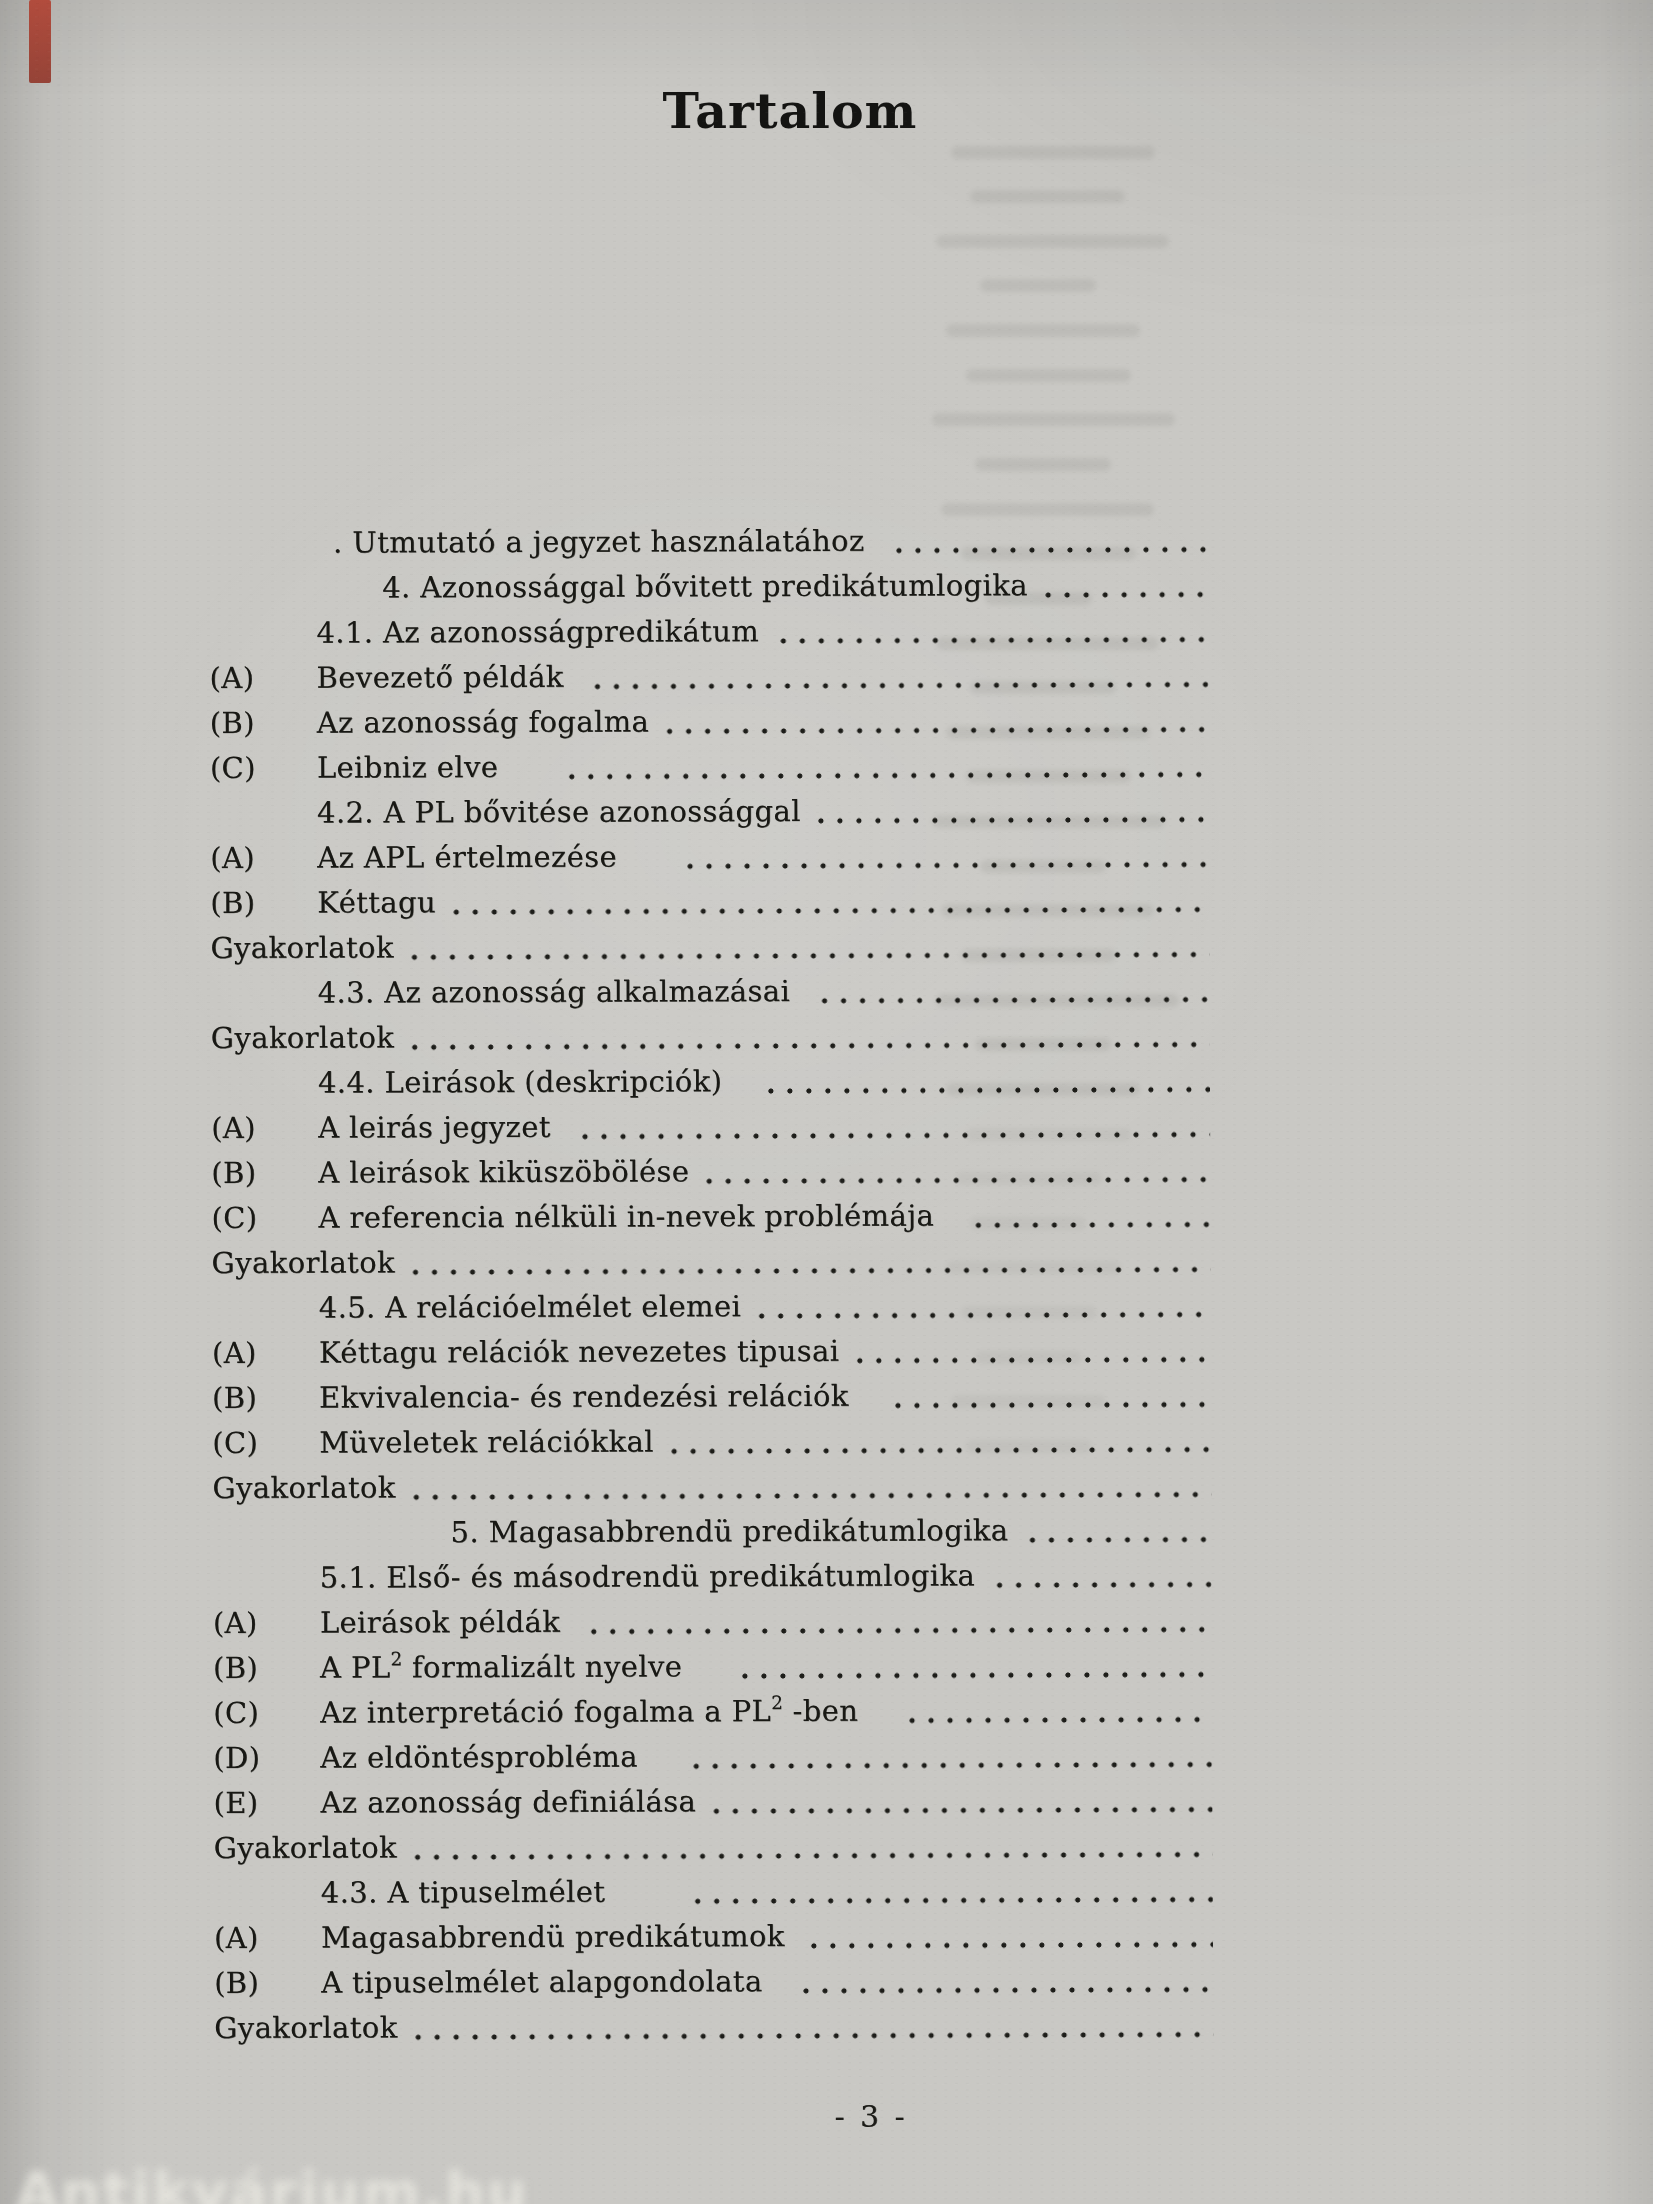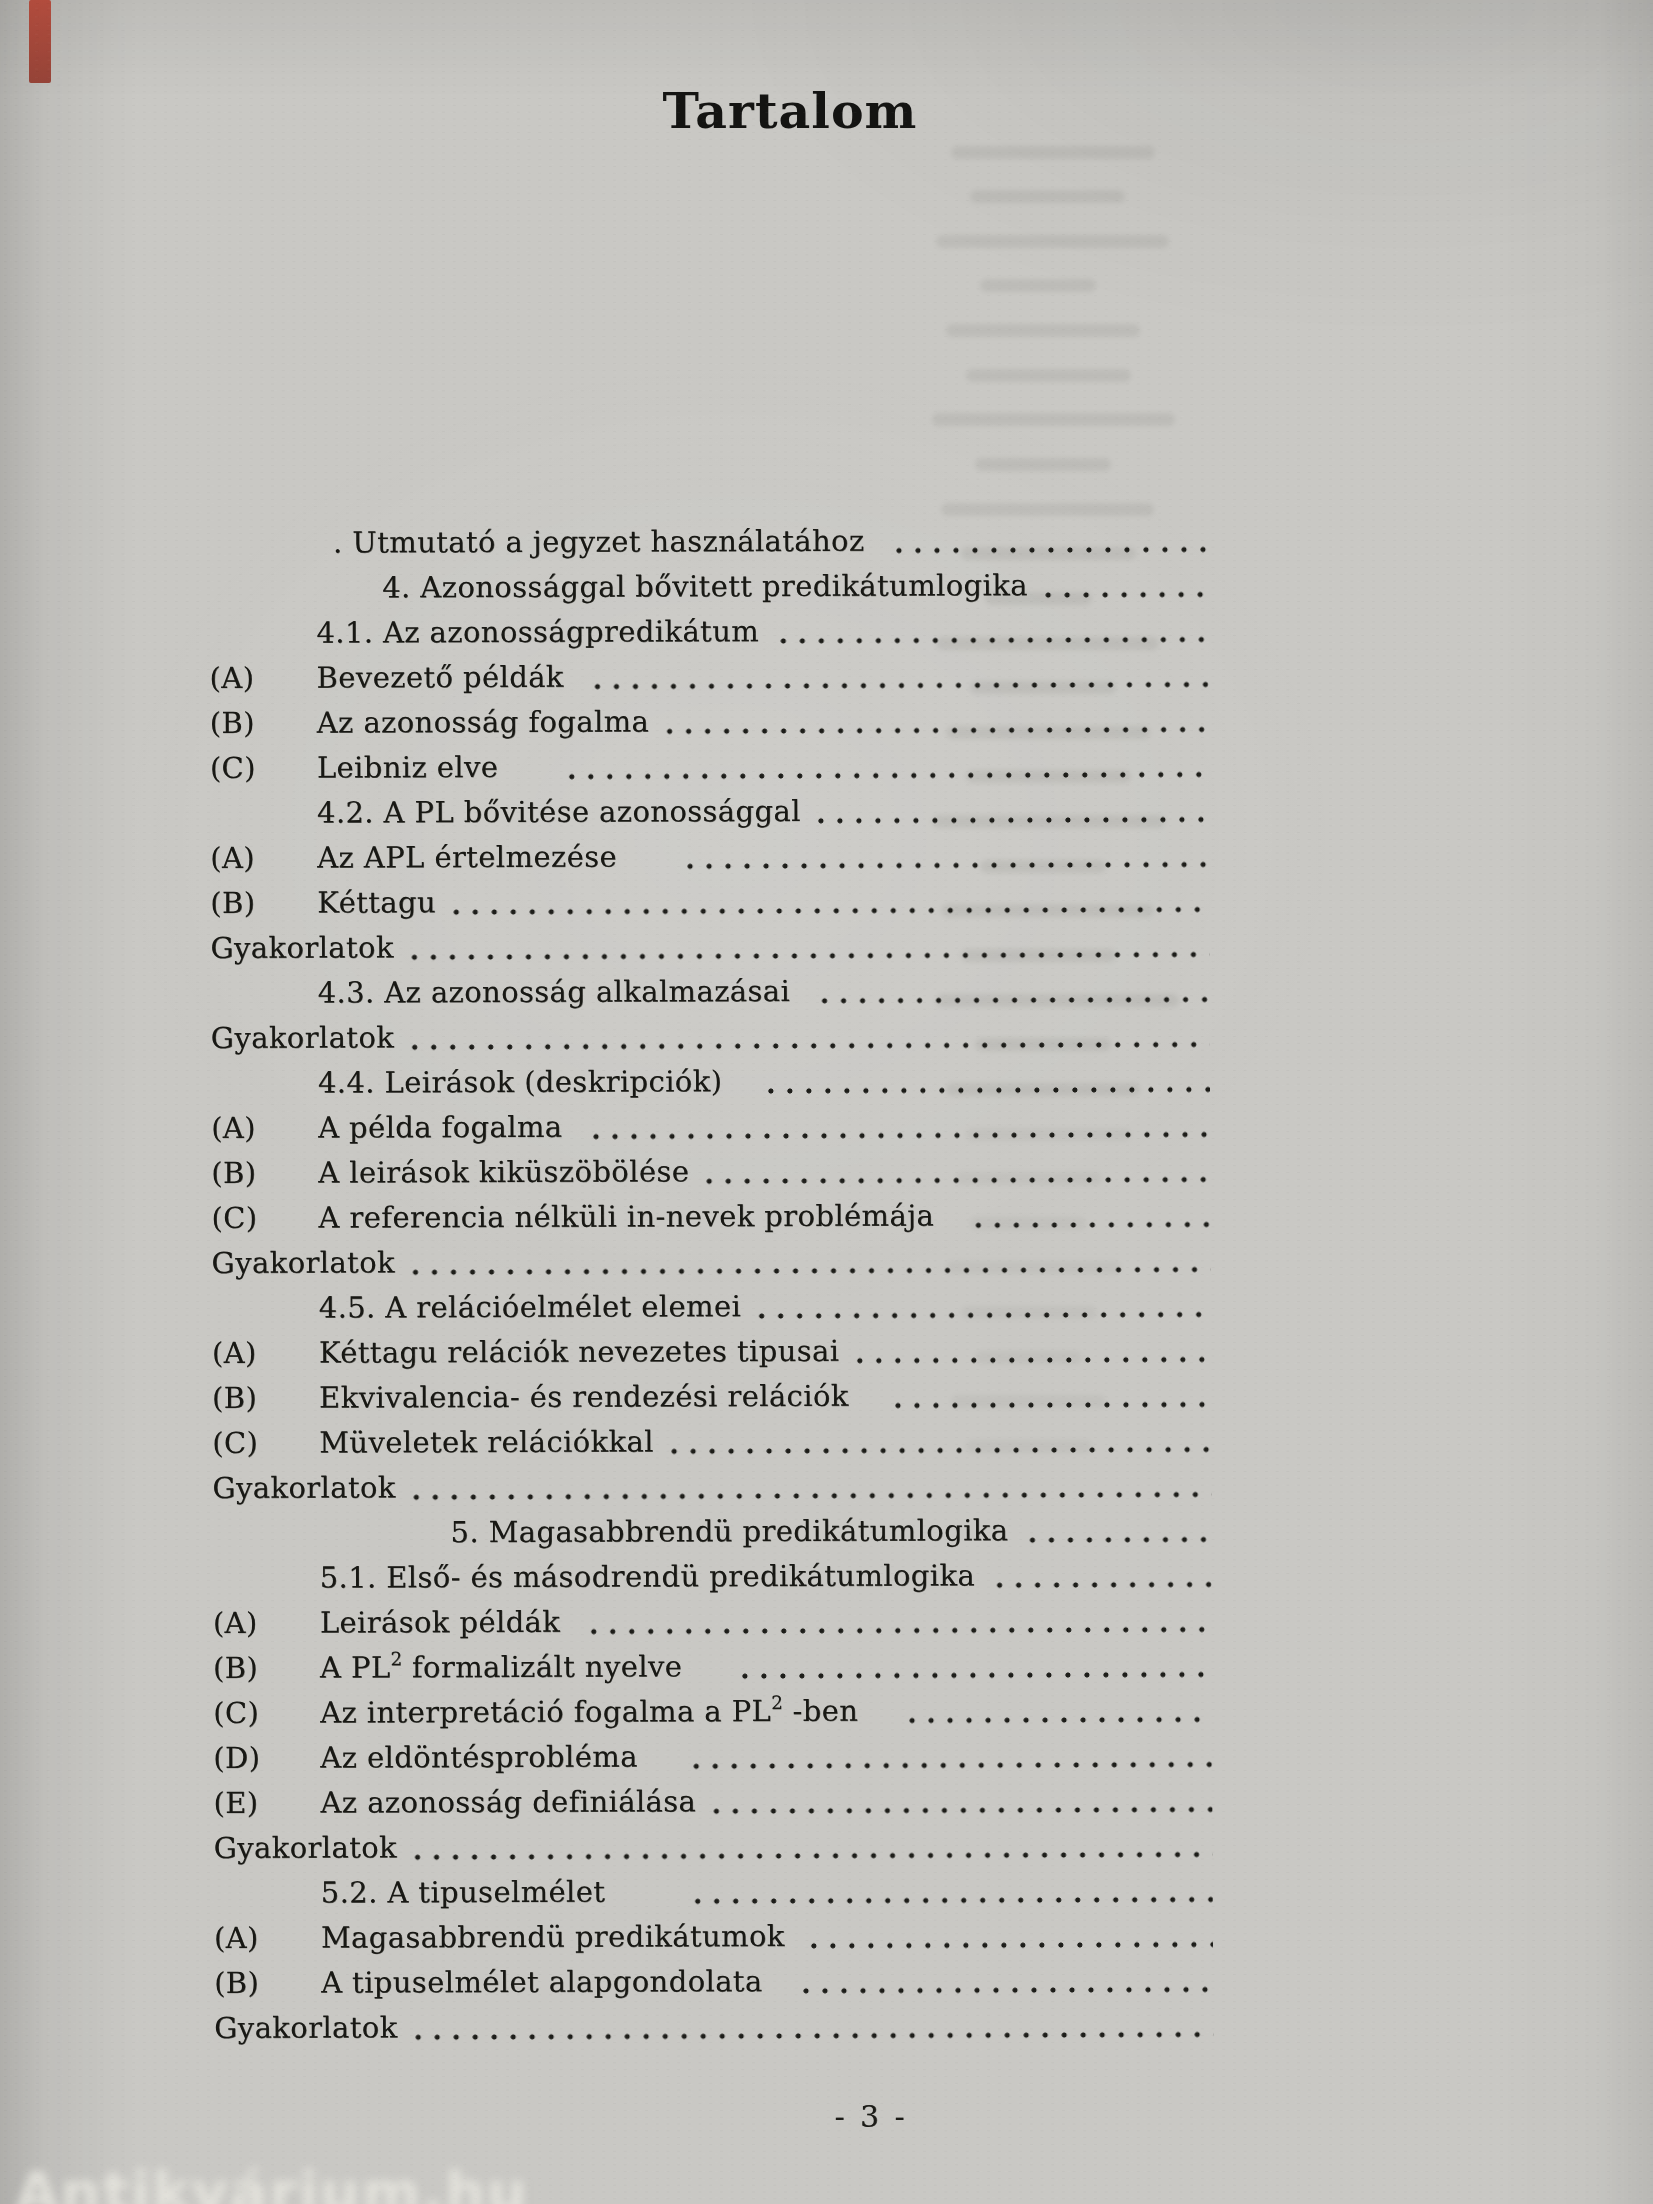--- a/index.html
+++ b/index.html
@@ -120,38 +120,38 @@
       <div class="row item"><span class="lbl">(A)</span><span class="txt">Bevezető példák</span><span class="leader" style="margin-left: 29px;"></span></div>
       <div class="row item"><span class="lbl">(B)</span><span class="txt">Az azonosság fogalma</span><span class="leader"></span></div>
       <div class="row item"><span class="lbl">(C)</span><span class="txt">Leibniz elve</span><span class="leader" style="margin-left: 68px;"></span></div>
       <div class="row num2"><span class="txt">4.2. A PL bővitése azonossággal</span><span class="leader"></span></div>
       <div class="row item"><span class="lbl">(A)</span><span class="txt">Az APL értelmezése</span><span class="leader" style="margin-left: 68px;"></span></div>
       <div class="row item"><span class="lbl">(B)</span><span class="txt">Kéttagu</span><span class="leader"></span></div>
       <div class="row plain"><span class="txt">Gyakorlatok</span><span class="leader"></span></div>
       <div class="row num2"><span class="txt">4.3. Az azonosság alkalmazásai</span><span class="leader" style="margin-left: 29px;"></span></div>
       <div class="row plain"><span class="txt">Gyakorlatok</span><span class="leader"></span></div>
       <div class="row num2"><span class="txt">4.4. Leirások (deskripciók)</span><span class="leader" style="margin-left: 44px;"></span></div>
-      <div class="row item"><span class="lbl">(A)</span><span class="txt">A példa fogalma</span><span class="leader" style="margin-left: 29px;"></span></div>
+      <div class="row item"><span class="lbl">(A)</span><span class="txt">A leirás jegyzet</span><span class="leader" style="margin-left: 29px;"></span></div>
       <div class="row item"><span class="lbl">(B)</span><span class="txt">A leirások kiküszöbölése</span><span class="leader"></span></div>
       <div class="row item"><span class="lbl">(C)</span><span class="txt">A referencia nélküli in-nevek problémája</span><span class="leader" style="margin-left: 39px;"></span></div>
       <div class="row plain"><span class="txt">Gyakorlatok</span><span class="leader"></span></div>
       <div class="row num2"><span class="txt">4.5. A relációelmélet elemei</span><span class="leader"></span></div>
       <div class="row item"><span class="lbl">(A)</span><span class="txt">Kéttagu relációk nevezetes tipusai</span><span class="leader"></span></div>
       <div class="row item"><span class="lbl">(B)</span><span class="txt">Ekvivalencia- és rendezési relációk</span><span class="leader" style="margin-left: 44px;"></span></div>
       <div class="row item"><span class="lbl">(C)</span><span class="txt">Müveletek relációkkal</span><span class="leader"></span></div>
       <div class="row plain"><span class="txt">Gyakorlatok</span><span class="leader"></span></div>
       <div class="row num1" style="padding-left: 238px;"><span class="txt">5. Magasabbrendü predikátumlogika</span><span class="leader" style="margin-left: 19.4px;"></span></div>
       <div class="row num2"><span class="txt">5.1. Első- és másodrendü predikátumlogika</span><span class="leader" style="margin-left: 19.4px;"></span></div>
       <div class="row item"><span class="lbl">(A)</span><span class="txt">Leirások példák</span><span class="leader" style="margin-left: 29px;"></span></div>
       <div class="row item"><span class="lbl">(B)</span><span class="txt">A PL<span class="sup">2</span> formalizált nyelve</span><span class="leader" style="margin-left: 58px;"></span></div>
       <div class="row item"><span class="lbl">(C)</span><span class="txt">Az interpretáció fogalma a PL<span class="sup">2</span> -ben</span><span class="leader" style="margin-left: 49px;"></span></div>
       <div class="row item"><span class="lbl">(D)</span><span class="txt">Az eldöntésprobléma</span><span class="leader" style="margin-left: 53px;"></span></div>
       <div class="row item"><span class="lbl">(E)</span><span class="txt">Az azonosság definiálása</span><span class="leader"></span></div>
       <div class="row plain"><span class="txt">Gyakorlatok</span><span class="leader"></span></div>
-      <div class="row num2"><span class="txt">5.2. A tipuselmélet</span><span class="leader" style="margin-left: 87px;"></span></div>
+      <div class="row num2"><span class="txt">4.3. A tipuselmélet</span><span class="leader" style="margin-left: 87px;"></span></div>
       <div class="row item"><span class="lbl">(A)</span><span class="txt">Magasabbrendü predikátumok</span><span class="leader" style="margin-left: 24px;"></span></div>
       <div class="row item"><span class="lbl">(B)</span><span class="txt">A tipuselmélet alapgondolata</span><span class="leader" style="margin-left: 39px;"></span></div>
       <div class="row plain"><span class="txt">Gyakorlatok</span><span class="leader"></span></div>
     </div>
 
   <div class="pagenum">- 3 -</div>
 
   <div class="watermark">Antikvárium.hu</div>
 
   <div class="red-mark"></div>

